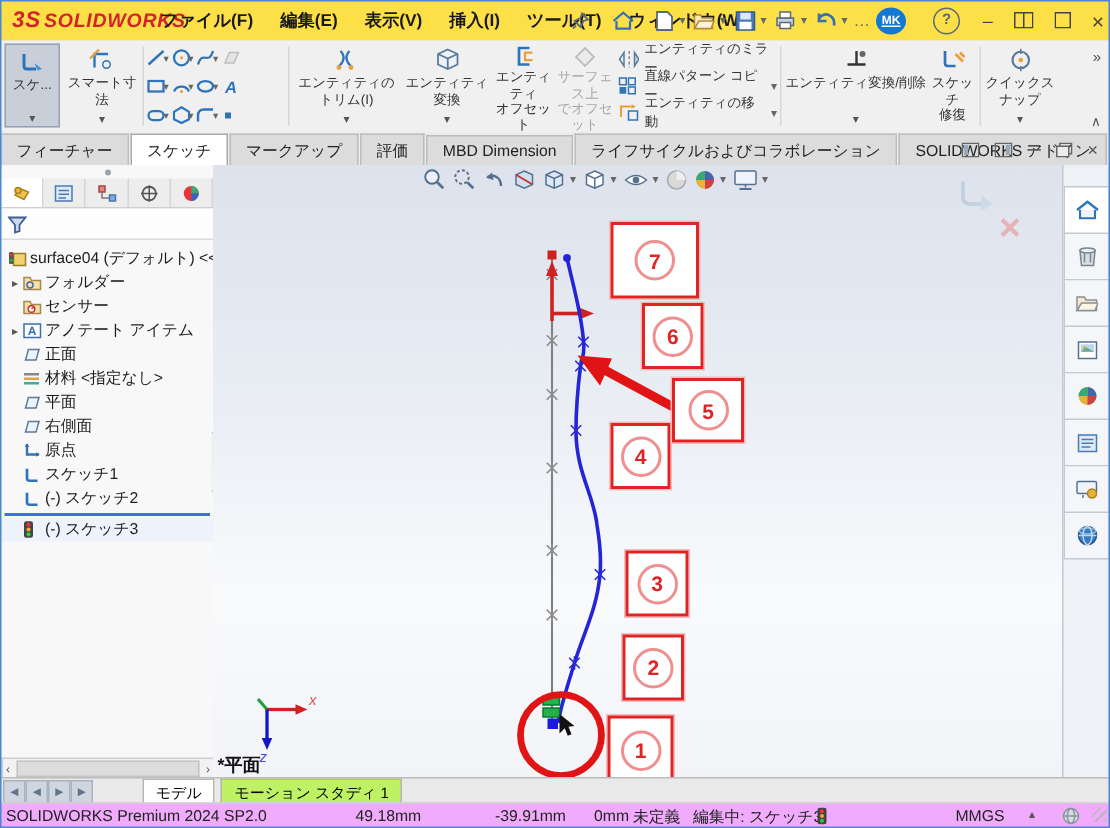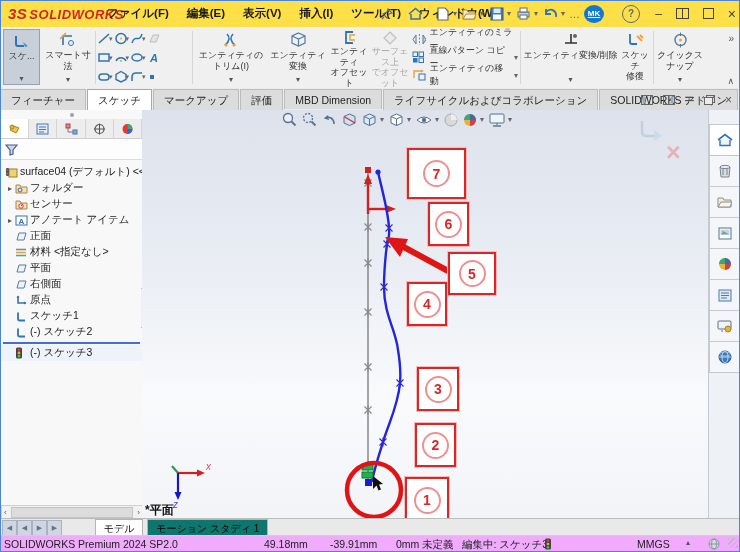--- a/index.html
+++ b/index.html
@@ -81,21 +81,21 @@
 
   
   .taskpane{position:absolute;left:708px;top:110px;width:31px;height:408px;background:#eef1f5;border-left:1px solid #c4cad2;}
   .tpcell{width:29px;height:30px;border:1px solid #c4cad2;border-top:none;display:flex;align-items:center;justify-content:center;background:#f4f6f9;}
   .tpcell.first{border-top:1px solid #c4cad2;background:#fff;margin-top:14px;}
 
   
   .bottombar{position:absolute;left:0;top:518px;width:740px;height:17px;background:#e9e9e9;border-top:1px solid #bcbcbc;font-size:10px;}
   .nav{display:inline-flex;height:16px;}
   .navbtn{width:13px;height:14px;background:#cfd6df;border:1px solid #a9b2bf;color:#60748e;font-size:7px;display:flex;align-items:center;justify-content:center;margin-top:1px;}
-  .btab{display:inline-block;height:13px;padding:2px 8px 0 8px;background:#0f766e;border:1px solid #b5b5b5;border-bottom:none;font-size:10px;margin-left:1px;vertical-align:top;}
+  .btab{display:inline-block;height:13px;padding:2px 8px 0 8px;background:#bef264;border:1px solid #b5b5b5;border-bottom:none;font-size:10px;margin-left:1px;vertical-align:top;}
   .btab.active{background:#fff;}
   .statusbar{position:absolute;left:0;top:535px;width:740px;height:16px;background:#f0abfc;border-top:1px solid #d0d0d0;font-size:10.5px;color:#222;}
   .statusbar span{position:absolute;top:2px;}
   .grip{position:absolute;right:2px;top:4px;width:10px;height:10px;
         background:repeating-linear-gradient(135deg,#b9b9b9 0 1px,transparent 1px 4px);}
   svg{display:block;}
 </style>
 </head>
 <body>
 
@@ -835,21 +835,21 @@
       <span class="navbtn">◀</span>
       <span class="navbtn">▶</span>
       <span class="navbtn">▶</span>
   </span>
   <span class="btab active" style="margin-left:30px;">モデル</span>
   <span class="btab">モーション スタディ 1</span>
 </div>
 
 <div class="statusbar">
   <span style="left:4px;">SOLIDWORKS Premium 2024 SP2.0</span>
-  <span style="left:237px;margin-left:27px;">49.18mm</span>
+  <span style="left:237px;">49.18mm</span>
   <span style="left:330px;">-39.91mm</span>
   <span style="left:396px;">0mm</span>
   <span style="left:422px;">未定義</span>
   <span style="left:462px;">編集中: スケッチ3</span>
   <span style="left:544px;top:2px;">
       <svg width="8" height="12">
         <rect x="1" y="0.5" width="6" height="11" rx="1.5" fill="#444"></rect>
         <circle cx="4" cy="2.8" r="1.3" fill="#e33"></circle>
         <circle cx="4" cy="6" r="1.3" fill="#ea3"></circle>
         <circle cx="4" cy="9.2" r="1.3" fill="#3c3"></circle>

